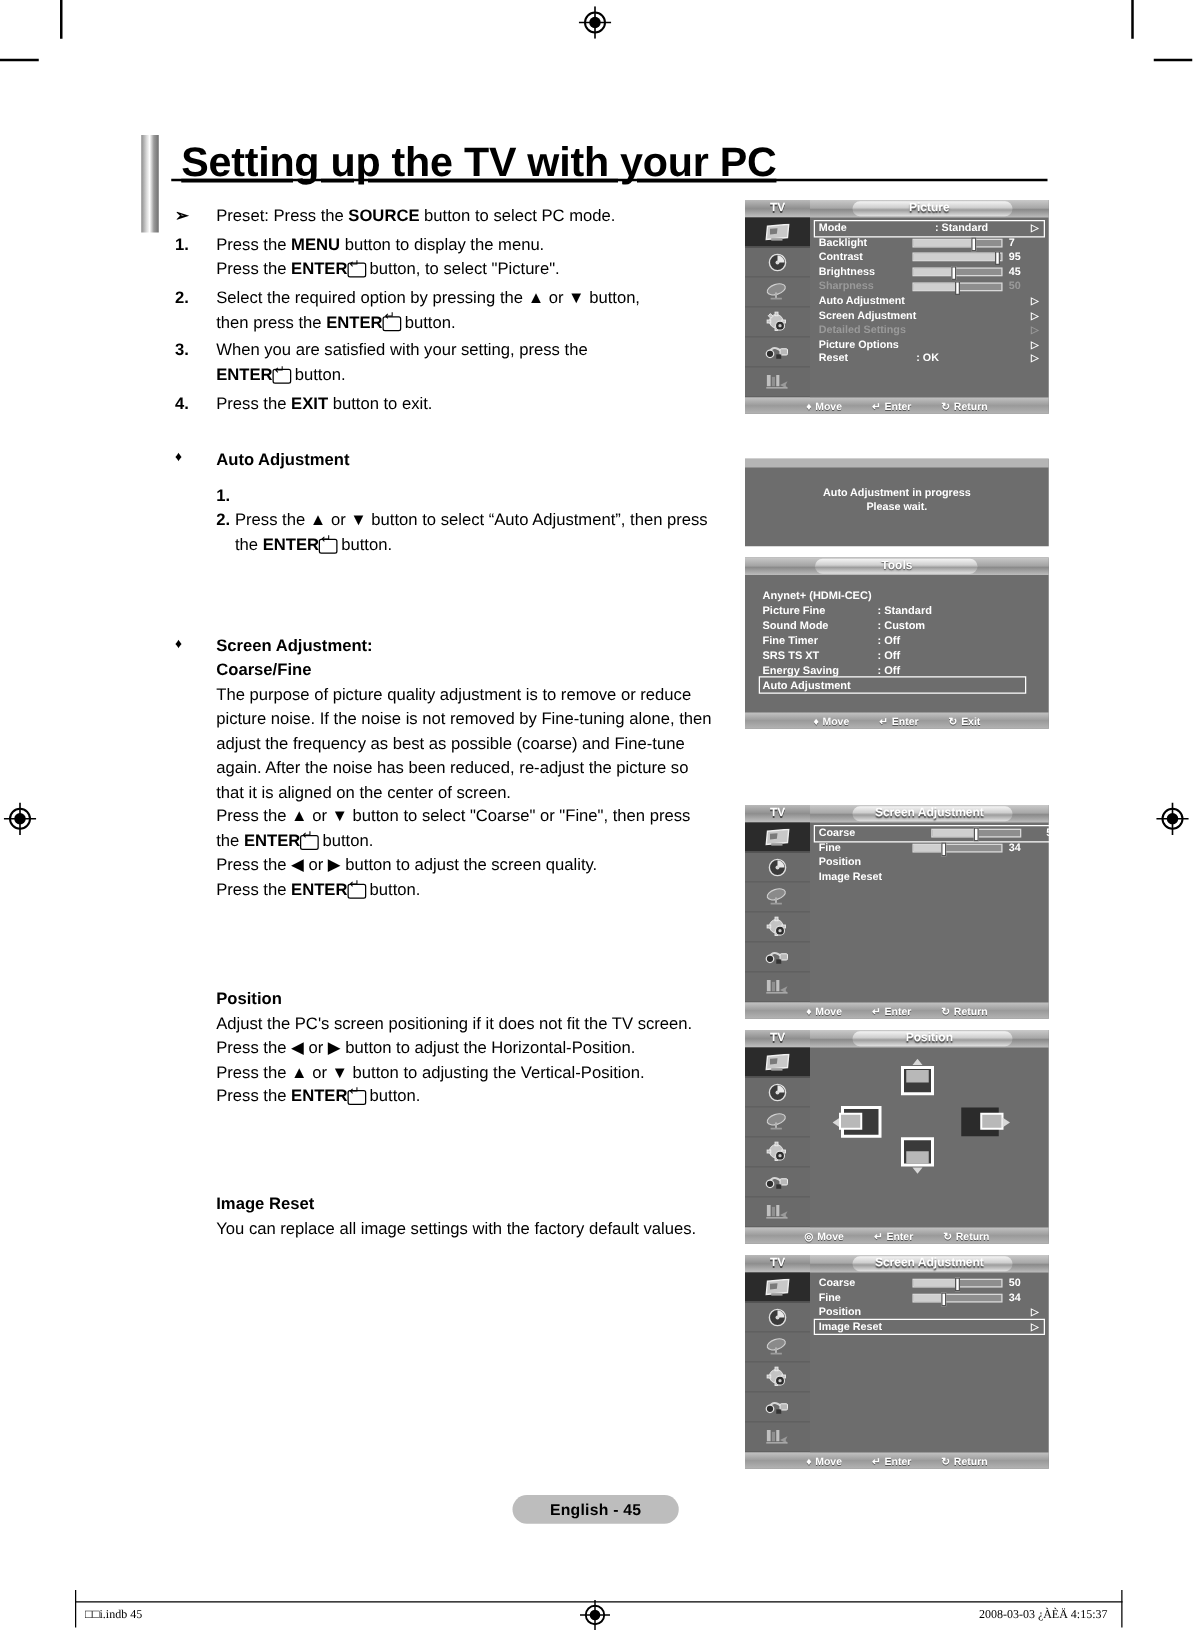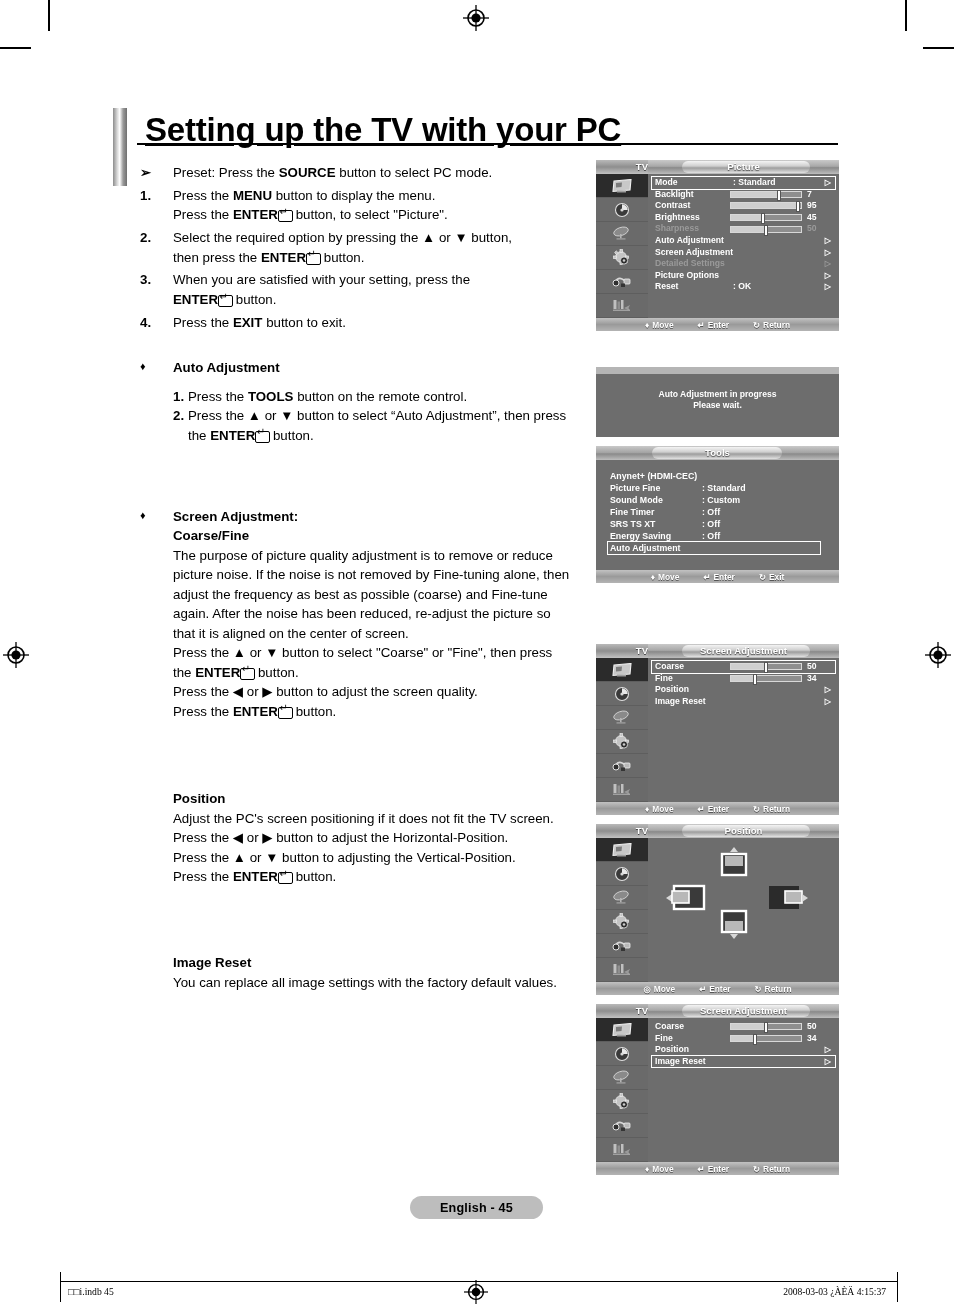--- a/index.html
+++ b/index.html
@@ -85,21 +85,21 @@
   .foot-reg { position:absolute; left:464px; top:1280px; width:24px; height:24px; }
 
   
   .osd { position:relative; width:243px; background:#6d6d6d; color:#fff;
          font-family:"Liberation Sans", sans-serif; margin-bottom:9px; }
   .osd-head { position:relative; height:14px;
       background: linear-gradient(to bottom,#c9c9c9 0%,#a8a8a8 45%,#8a8a8a 55%,#bdbdbd 100%); }
   .osd-head .tvlabel {
     position:absolute; left:0; top:0; width:52px; height:14px;
     background: linear-gradient(to bottom,#b9b9b9 0%,#8e8e8e 50%,#c2c2c2 100%);
-    color:#fff; font-size:9.5px; font-weight:bold; text-align:right; line-height:14px;
+    color:#fff; font-size:9.5px; font-weight:bold; text-align:center; line-height:14px;
     text-shadow:0 1px 0 #4a4a4a;
   }
   .osd-head .pill {
     position:absolute; left:86px; top:1px; width:128px; height:12px;
     background: linear-gradient(to bottom,#f4f4f4 0%,#cfcfcf 42%,#9d9d9d 58%,#e2e2e2 100%);
     border-radius:7px;
   }
   .osd-head .ttl {
     position:absolute; left:52px; top:0; right:0; height:32px; line-height:14px;
     text-align:center; font-size:9.6px; font-weight:bold; color:#ffffff;
@@ -112,21 +112,21 @@
     display:flex; align-items:center; justify-content:center;
   }
   .side-ico.sel { background:#2b2b2b; }
   .osd-main { flex:1; position:relative; padding:3px 4px 2px 4px; }
 
   .row { display:flex; align-items:center; height:11.6px; font-size:8.6px; font-weight:bold;
          line-height:11.6px; white-space:nowrap; }
   .row .lab { width:78px; flex:0 0 78px; padding-left:3px; }
   .row .val { padding-left:3px; }
   .row.dim { color:#9a9a9a; }
-  .row.sel { outline:1.2px solid #ffffff; background:transparent; }
+  .row.sel { outline:1.2px solid #ffffff; background:transparent;gap:15px; }
   .bar { position:relative; width:72px; height:7px; background:#8e8e8e; border:1px solid #d8d8d8; }
   .bar .fill { position:absolute; left:0; top:0; bottom:0; background:#cfcfcf; }
   .bar .knob { position:absolute; top:-2px; width:4px; height:11px; background:#ffffff; border:1px solid #555; }
   .numv { width:20px; text-align:left; padding-left:5px; font-size:8.6px; }
   .arrowr { margin-left:auto; padding-right:4px; font-size:8px; }
 
   .osd-foot {
     height:13px; background: linear-gradient(to bottom,#c2c2c2 0%,#9a9a9a 50%,#b4b4b4 100%);
     display:flex; align-items:center; justify-content:center; gap:24px;
     font-size:8.4px; font-weight:bold; color:#ffffff; text-shadow:0 1px 0 #555;
@@ -234,21 +234,20 @@
       <div class="bhead">
         <div class="dia">♦</div>
         <div class="bbody">
           <div class="hd">Auto Adjustment</div>
         </div>
       </div>
       <div class="indent-block">
         <ul class="num-list" id="easy-steps">
             <li>
               <span class="n">1.</span>
-              <span>Press the <b>TOOLS</b> button on the remote control.</span>
             </li>
             <li>
               <span class="n">2.</span>
               <span>Press the ▲ or ▼ button to select “Auto Adjustment”, then press the <b>ENTER</b><span class="enter-glyph"></span> button.</span>
             </li>
           </ul>
       </div>
     </div>
 
     <div class="bsec" style="margin-top:61px;">

